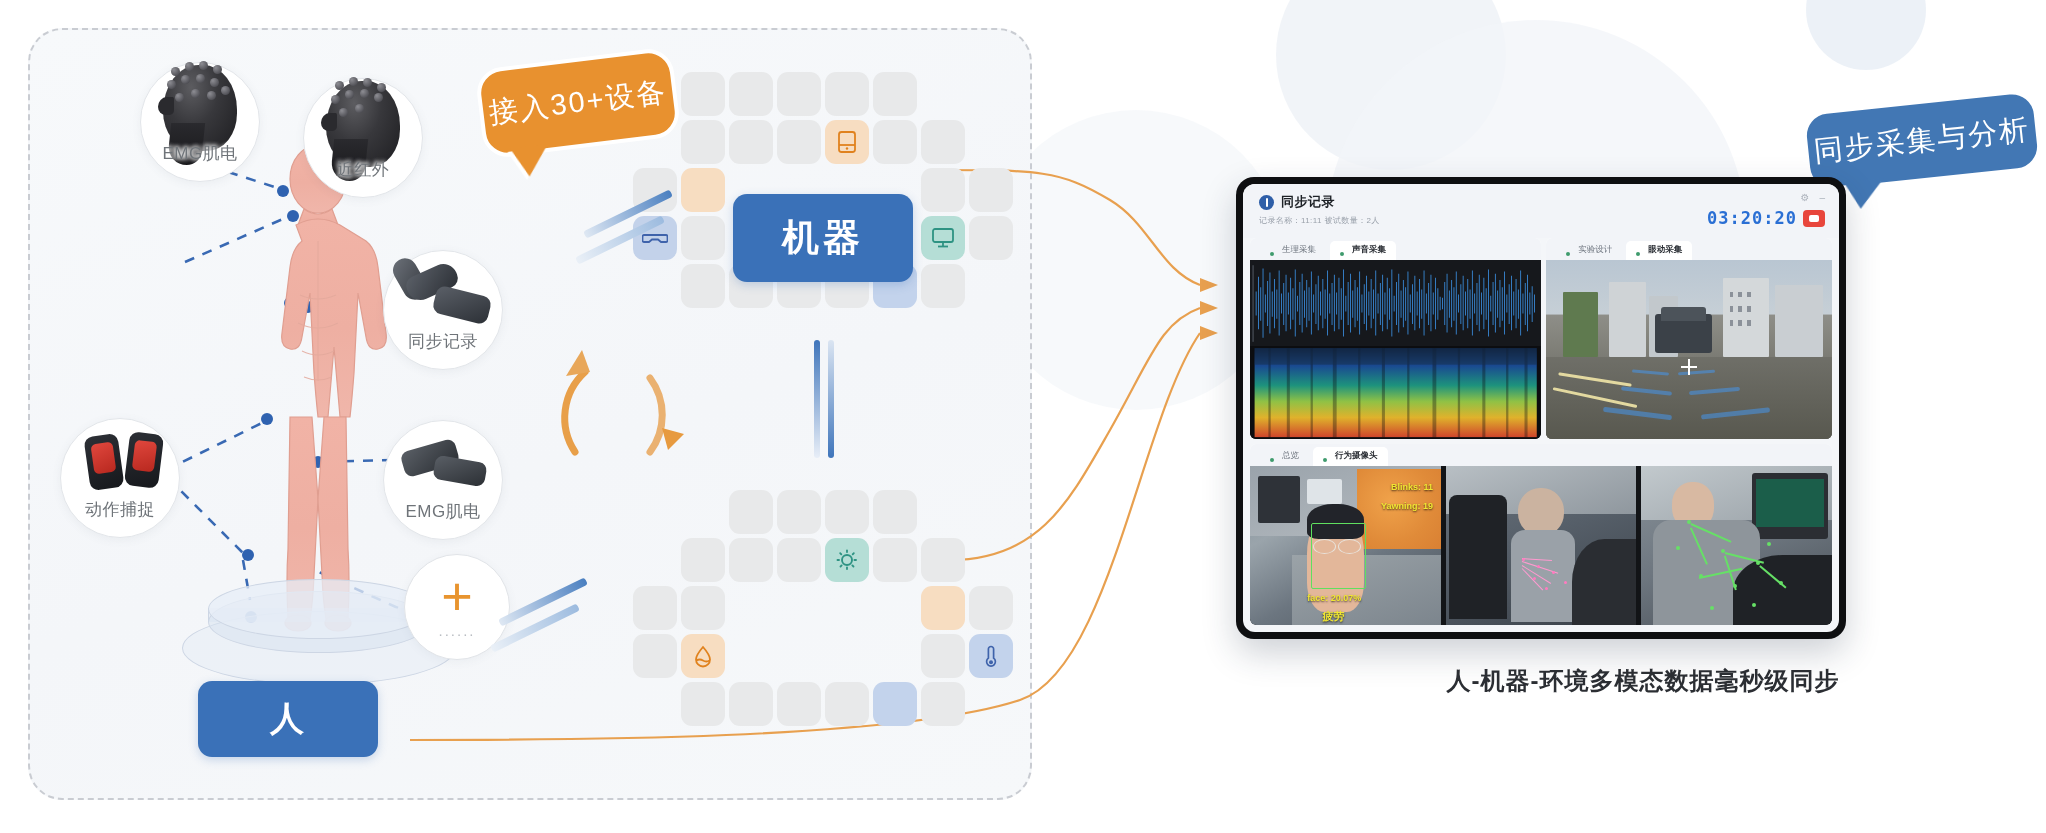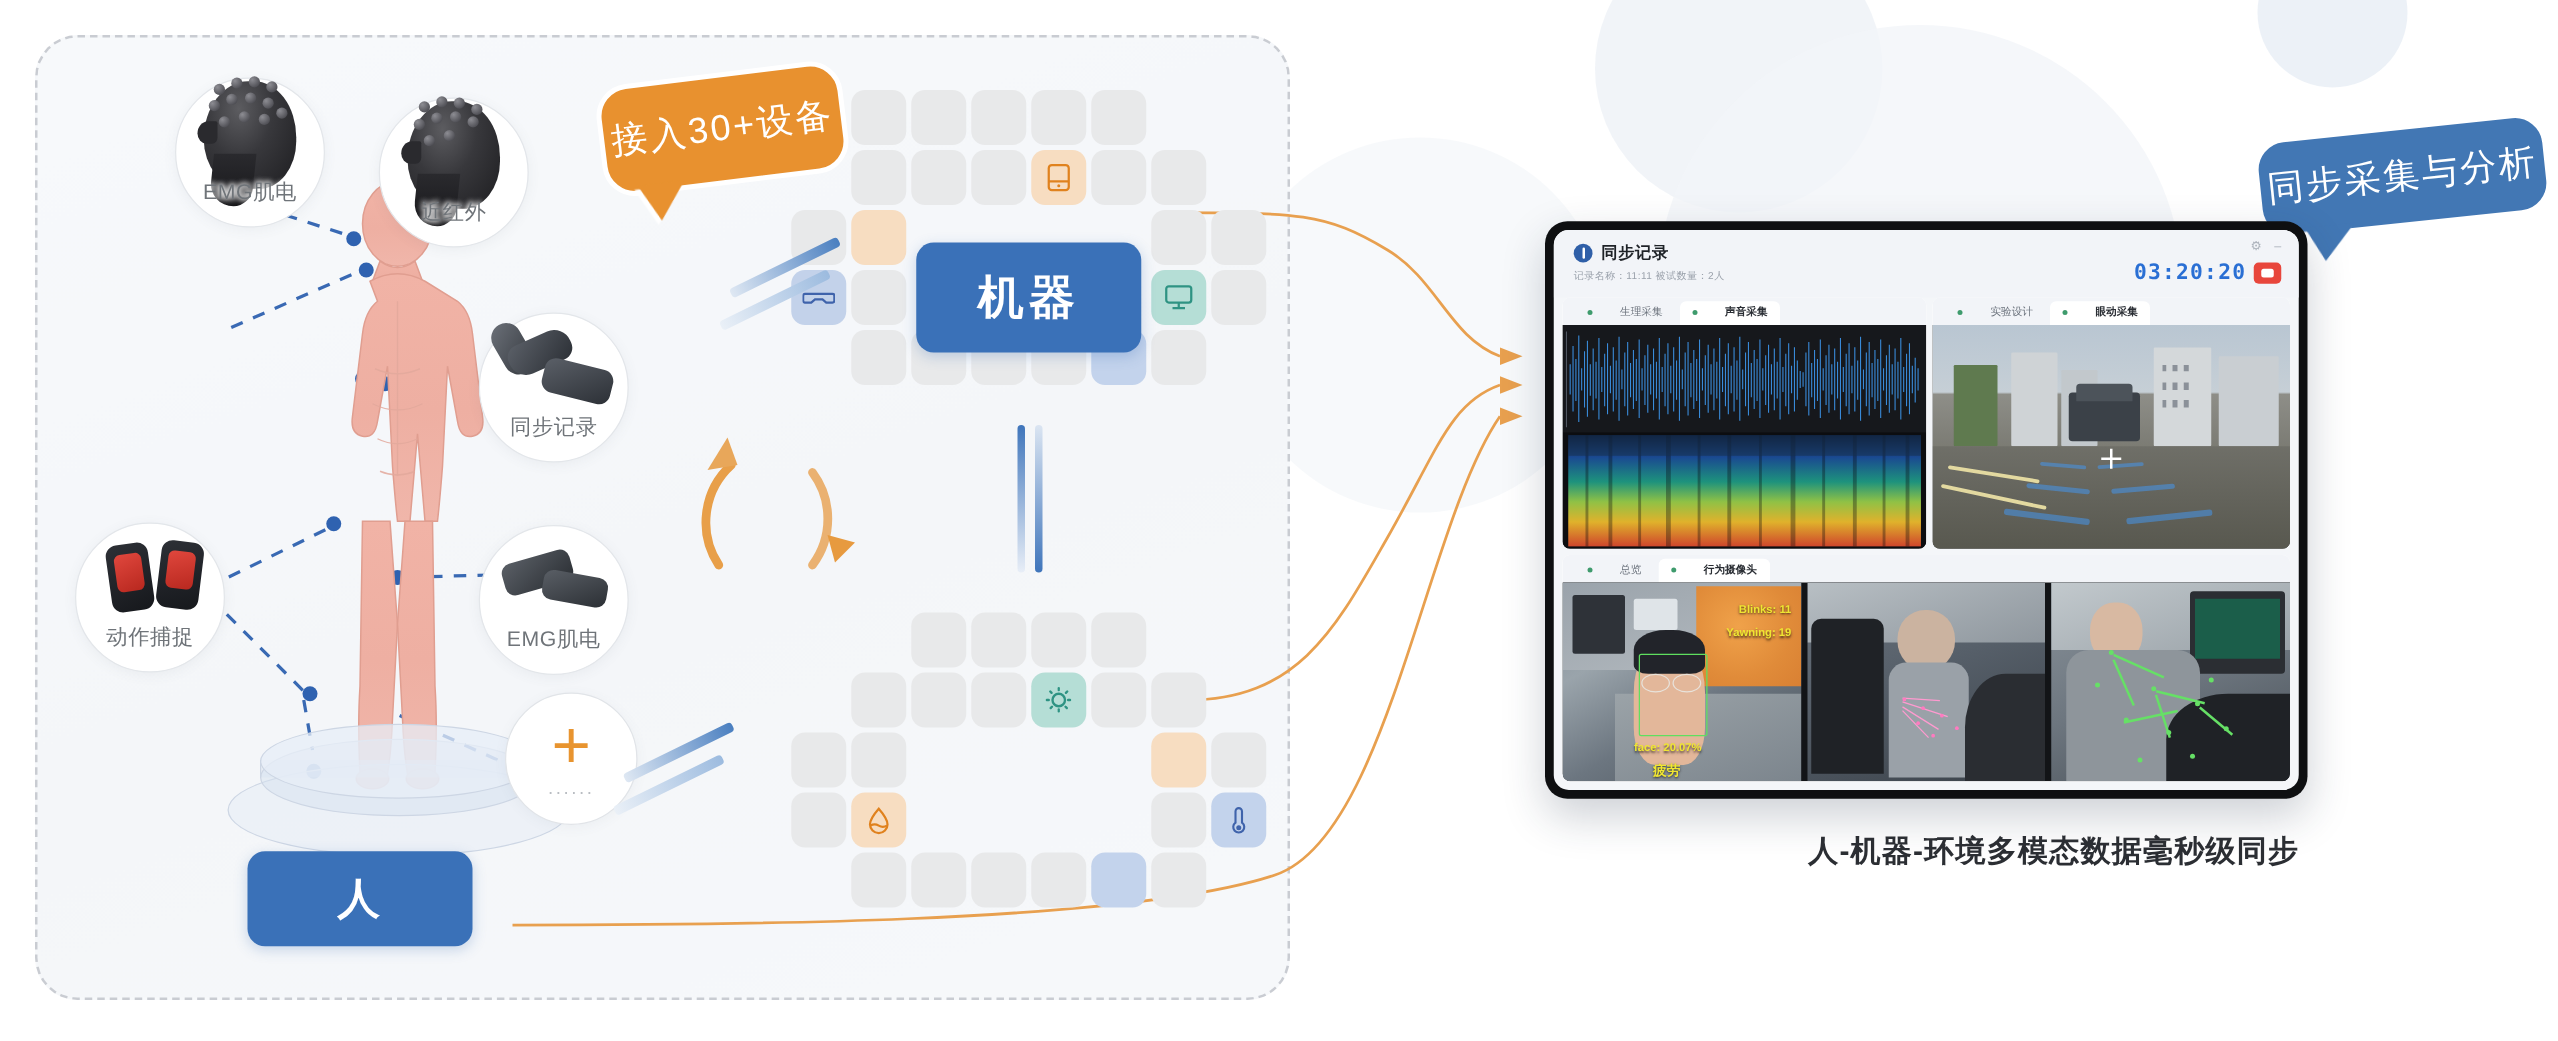--- a/index.html
+++ b/index.html
@@ -181,21 +181,21 @@
   .rec-btn{width:22px;height:17px;border-radius:4px;background:#e8463c;display:flex;align-items:center;justify-content:center;}
   .rec-btn span{display:block;width:10px;height:7px;border-radius:2px;background:#fff;}
 
   .panels{flex:1;display:flex;flex-direction:column;gap:5px;padding:0 7px 7px;box-sizing:border-box;}
   .row-top{display:flex;gap:5px;height:52%;}
   .row-bot{flex:1;display:flex;flex-direction:column;}
   .pane{background:#fff;border-radius:6px;display:flex;flex-direction:column;overflow:hidden;}
   .pane-left{flex:1.02;}
   .pane-right{flex:1;}
   .tabs{height:22px;display:flex;align-items:flex-end;gap:4px;padding-left:10px;background:#f2f4f8;flex:none;}
-  .tab{font-size:8.5px;color:#6b727c;padding:3px 10px 4px;border-radius:5px 5px 0 0;display:flex;align-items:center;gap:22px;}
+  .tab{font-size:8.5px;color:#6b727c;padding:3px 10px 4px;border-radius:5px 5px 0 0;display:flex;align-items:flex-end;gap:8px;}
   .tab.active{background:#fff;color:#2a2e34;font-weight:bold;}
   .dot{width:4px;height:4px;border-radius:50%;background:#3f9b6d;flex:none;}
   .pane-body{flex:1;background:#121417;position:relative;overflow:hidden;}
 
   
   .wave{position:absolute;left:0;right:0;top:0;height:48%;background:#16181c;}
   .spec{position:absolute;left:0;right:0;bottom:0;height:52%;background:#0c0d10;}
 
   
   .drive{position:absolute;inset:0;background:

